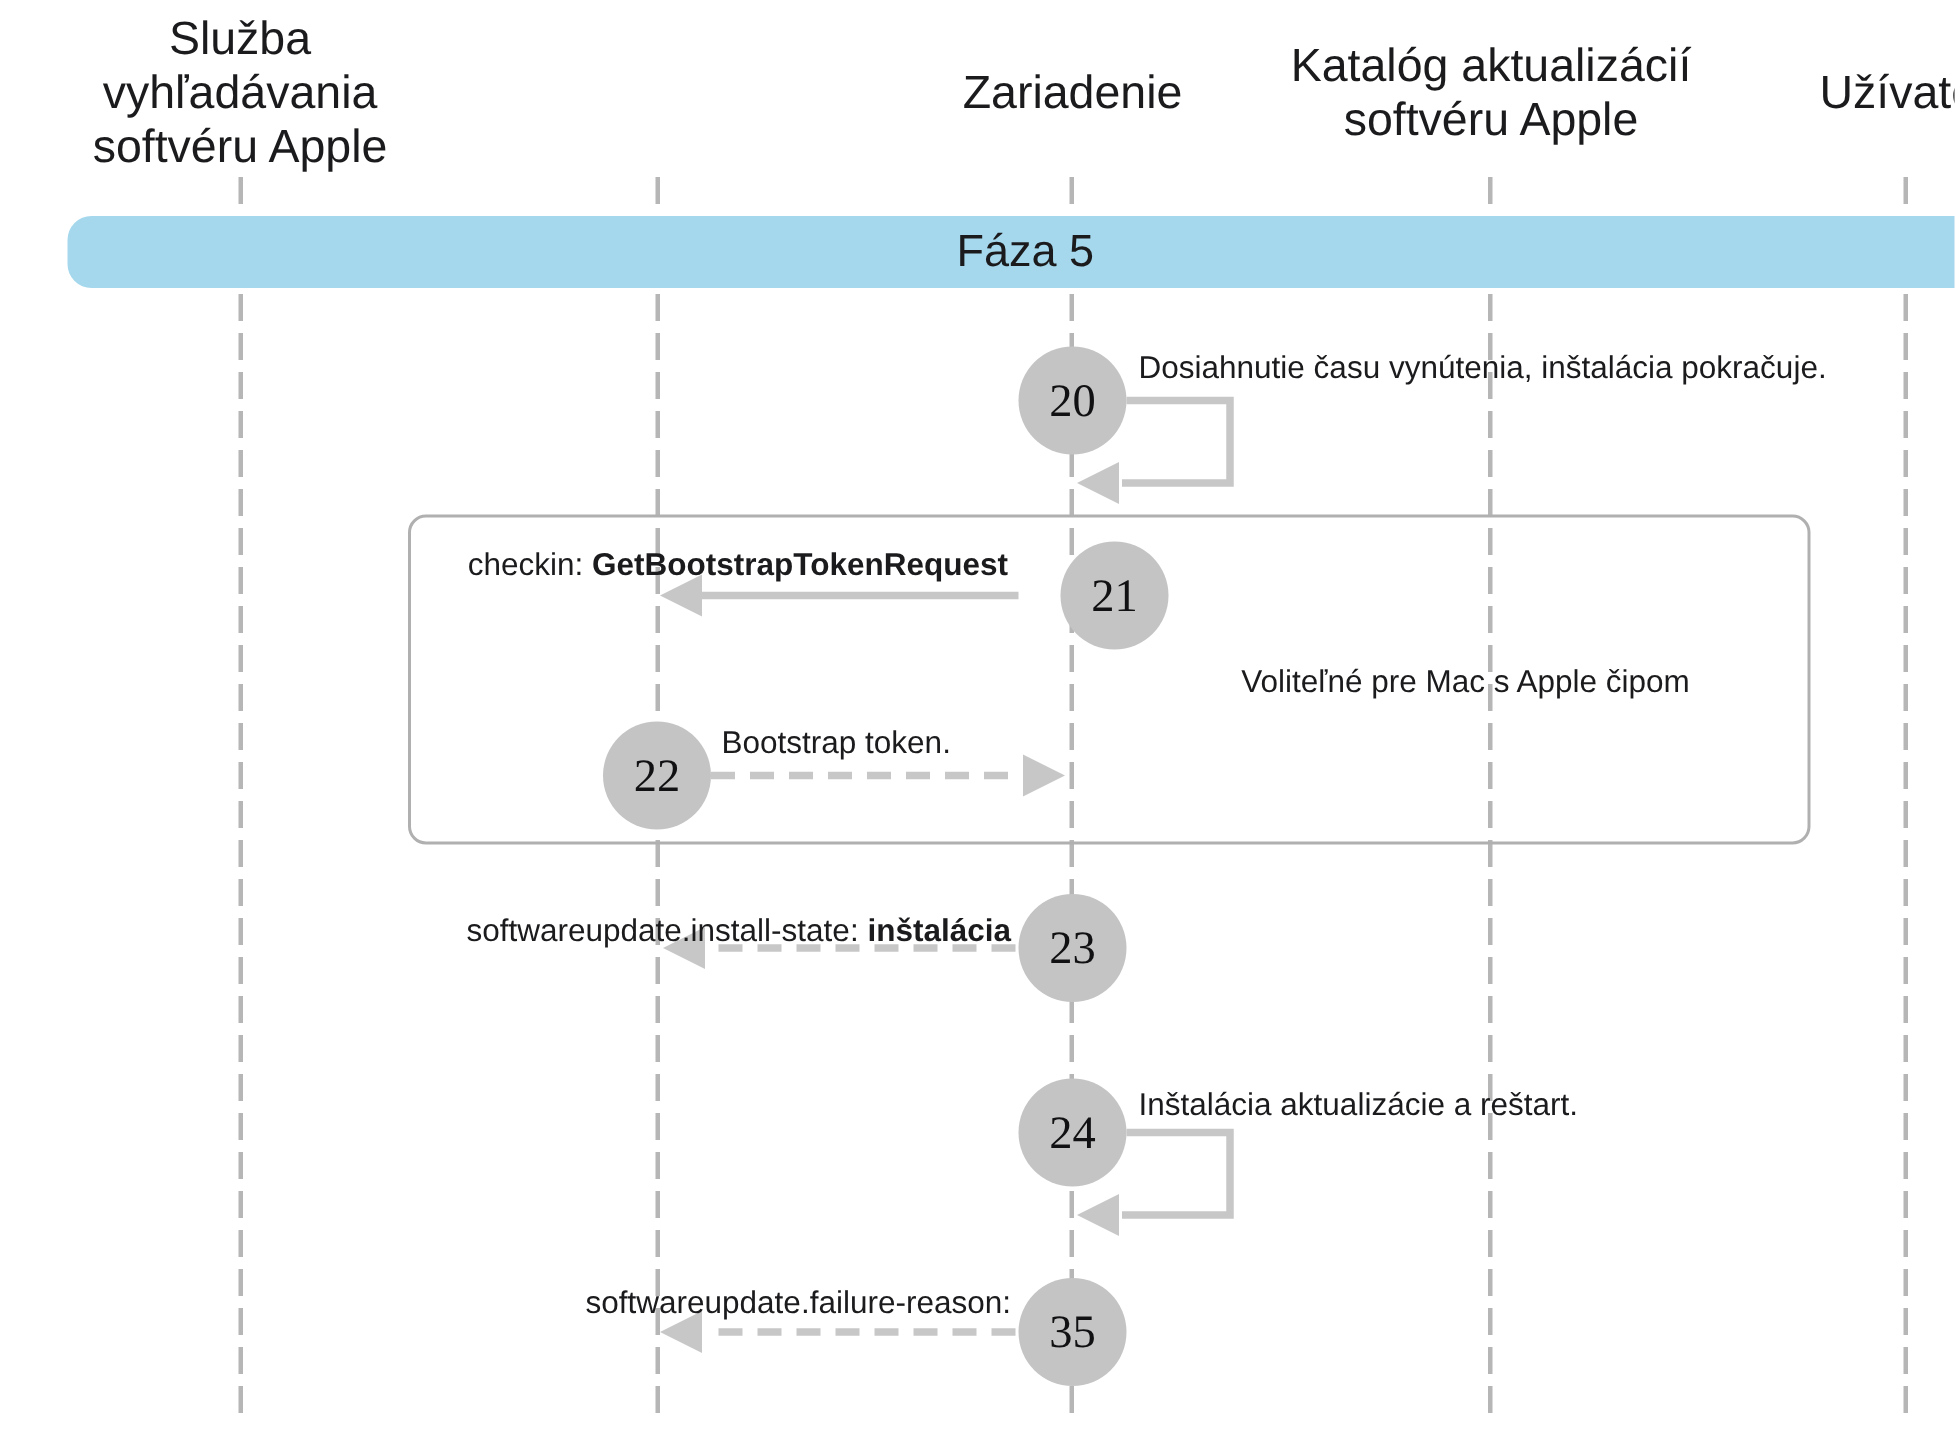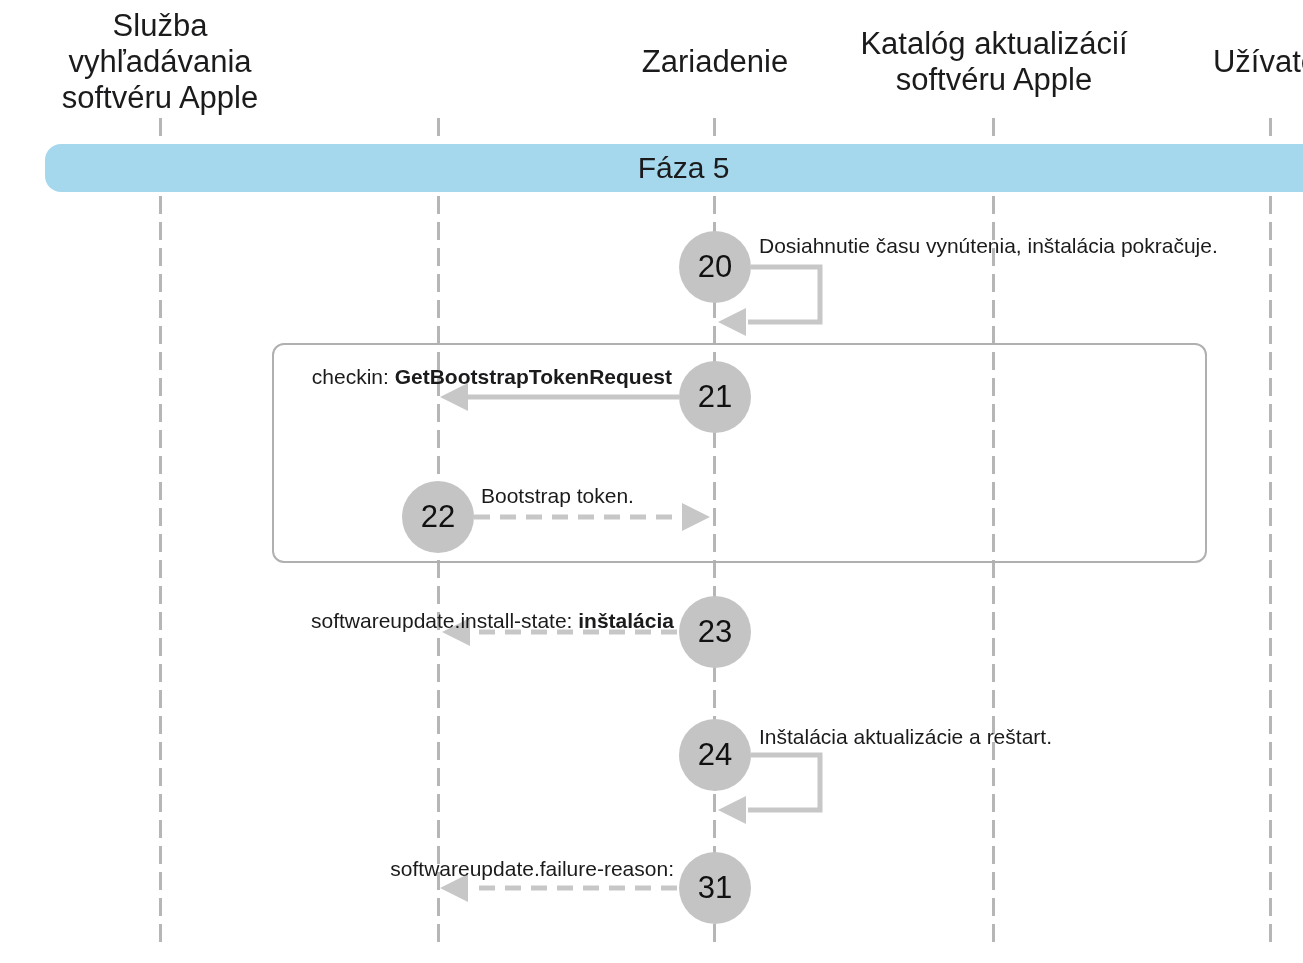--- a/index.html
+++ b/index.html
@@ -20,21 +20,21 @@
   .optional-group{position:absolute;left:240px;top:343px;width:935px;height:220px;
     border:2px solid #b0b0b0;border-radius:12px;box-sizing:border-box;background:transparent;}
 
   .optional-label{position:absolute;left:745px;top:443px;width:400px;text-align:center;
     font-size:21px;color:#1b1b1d;}
 
   .arrow-layer{position:absolute;left:0;top:0;width:1303px;height:963px;}
 
   .step-circle{position:absolute;width:72px;height:72px;border-radius:50%;
     background:#c4c4c4;display:flex;align-items:center;justify-content:center;
-    font-size:31px;color:#111113;}
+    font-size:31px;color:#111113;font-family:Liberation Serif, serif;}
 
   .step-label{position:absolute;font-size:21px;color:#1b1b1d;white-space:nowrap;}
   .step-label .em{font-weight:600;}
   .align-right{width:400px;text-align:right;}
 </style>
 </head>
 <body>
 
 <div id="canvas">
 
@@ -50,20 +50,21 @@
   <div class="lane-header" style="left:543px">Zariadenie</div>
   <div class="lane-header" style="left:822px">Katalóg aktualizácií
 softvéru Apple</div>
   <div class="lane-header" style="left:1098px">Užívateľ</div>
 
   <div class="phase-banner">
     <span>Fáza 5</span>
   </div>
 
   <div class="optional-group"></div>
+  <div class="optional-label">Voliteľné pre Mac s Apple čipom</div>
 
   <svg class="arrow-layer" viewBox="0 0 1303 963" xmlns="http://www.w3.org/2000/svg">
 
     <g stroke="#c7c7c7" stroke-width="5" fill="none">
       <path d="M 719 267 H 788 V 322 H 716"></path>
       <polygon points="686,322 714,308 714,336" fill="#c7c7c7" stroke="none"></polygon>
     </g>
 
     <g stroke="#c7c7c7" stroke-width="5" fill="none">
       <path d="M 647 397 H 436"></path>
@@ -87,34 +88,34 @@
 
     <g stroke="#c7c7c7" stroke-width="5" fill="none">
       <path d="M 645 888 H 438" stroke-dasharray="16 10"></path>
       <polygon points="408,888 436,874 436,902" fill="#c7c7c7" stroke="none"></polygon>
     </g>
   </svg>
 
   <div class="step-circle" style="left:647px;top:231px">
     <span>20</span>
   </div>
-  <div class="step-circle" style="left:647px;top:361px">
+  <div class="step-circle" style="left:675px;top:361px">
     <span>21</span>
   </div>
   <div class="step-circle" style="left:370px;top:481px">
     <span>22</span>
   </div>
   <div class="step-circle" style="left:647px;top:596px">
     <span>23</span>
   </div>
   <div class="step-circle" style="left:647px;top:719px">
     <span>24</span>
   </div>
   <div class="step-circle" style="left:647px;top:852px">
-    <span>31</span>
+    <span>35</span>
   </div>
 
   <div class="step-label" style="left:727px;top:234px">Dosiahnutie času vynútenia, inštalácia pokračuje.</div>
 
   <div class="step-label align-right" style="left:240px;top:365px"><span>checkin: </span><span class="em">GetBootstrapTokenRequest</span></div>
 
   <div class="step-label" style="left:449px;top:484px">Bootstrap token.</div>
 
   <div class="step-label align-right" style="left:242px;top:609px"><span>softwareupdate.install-state: </span><span class="em">inštalácia</span></div>
 

